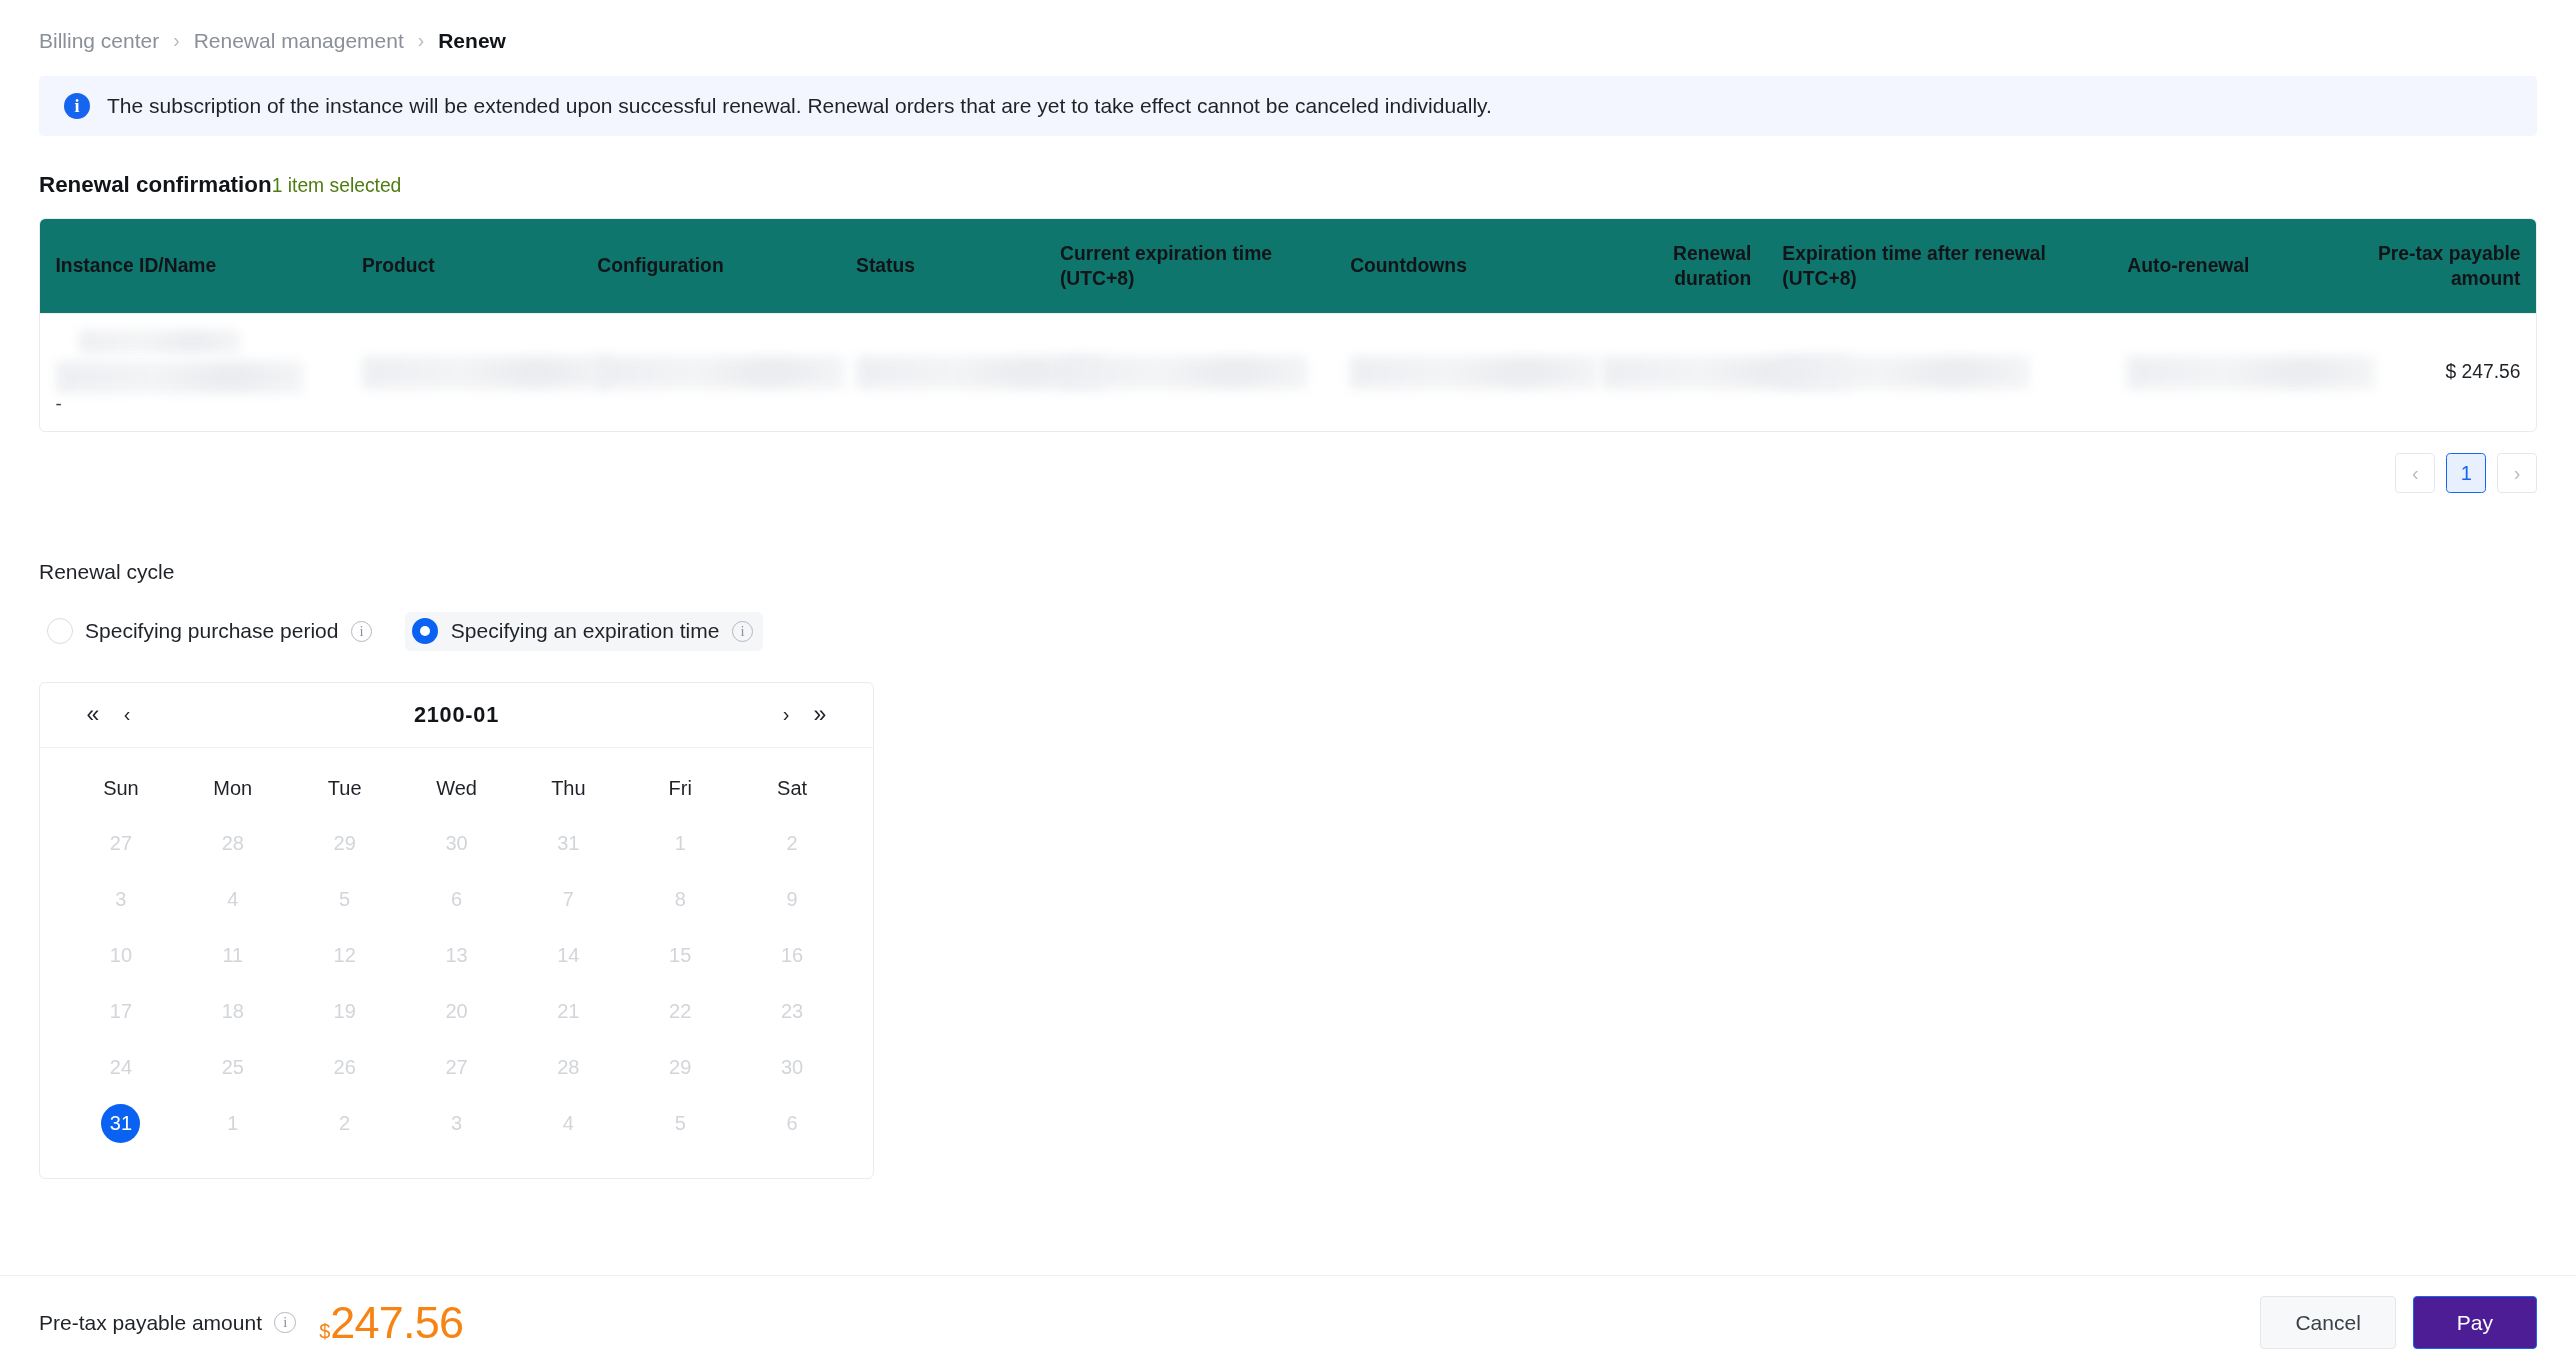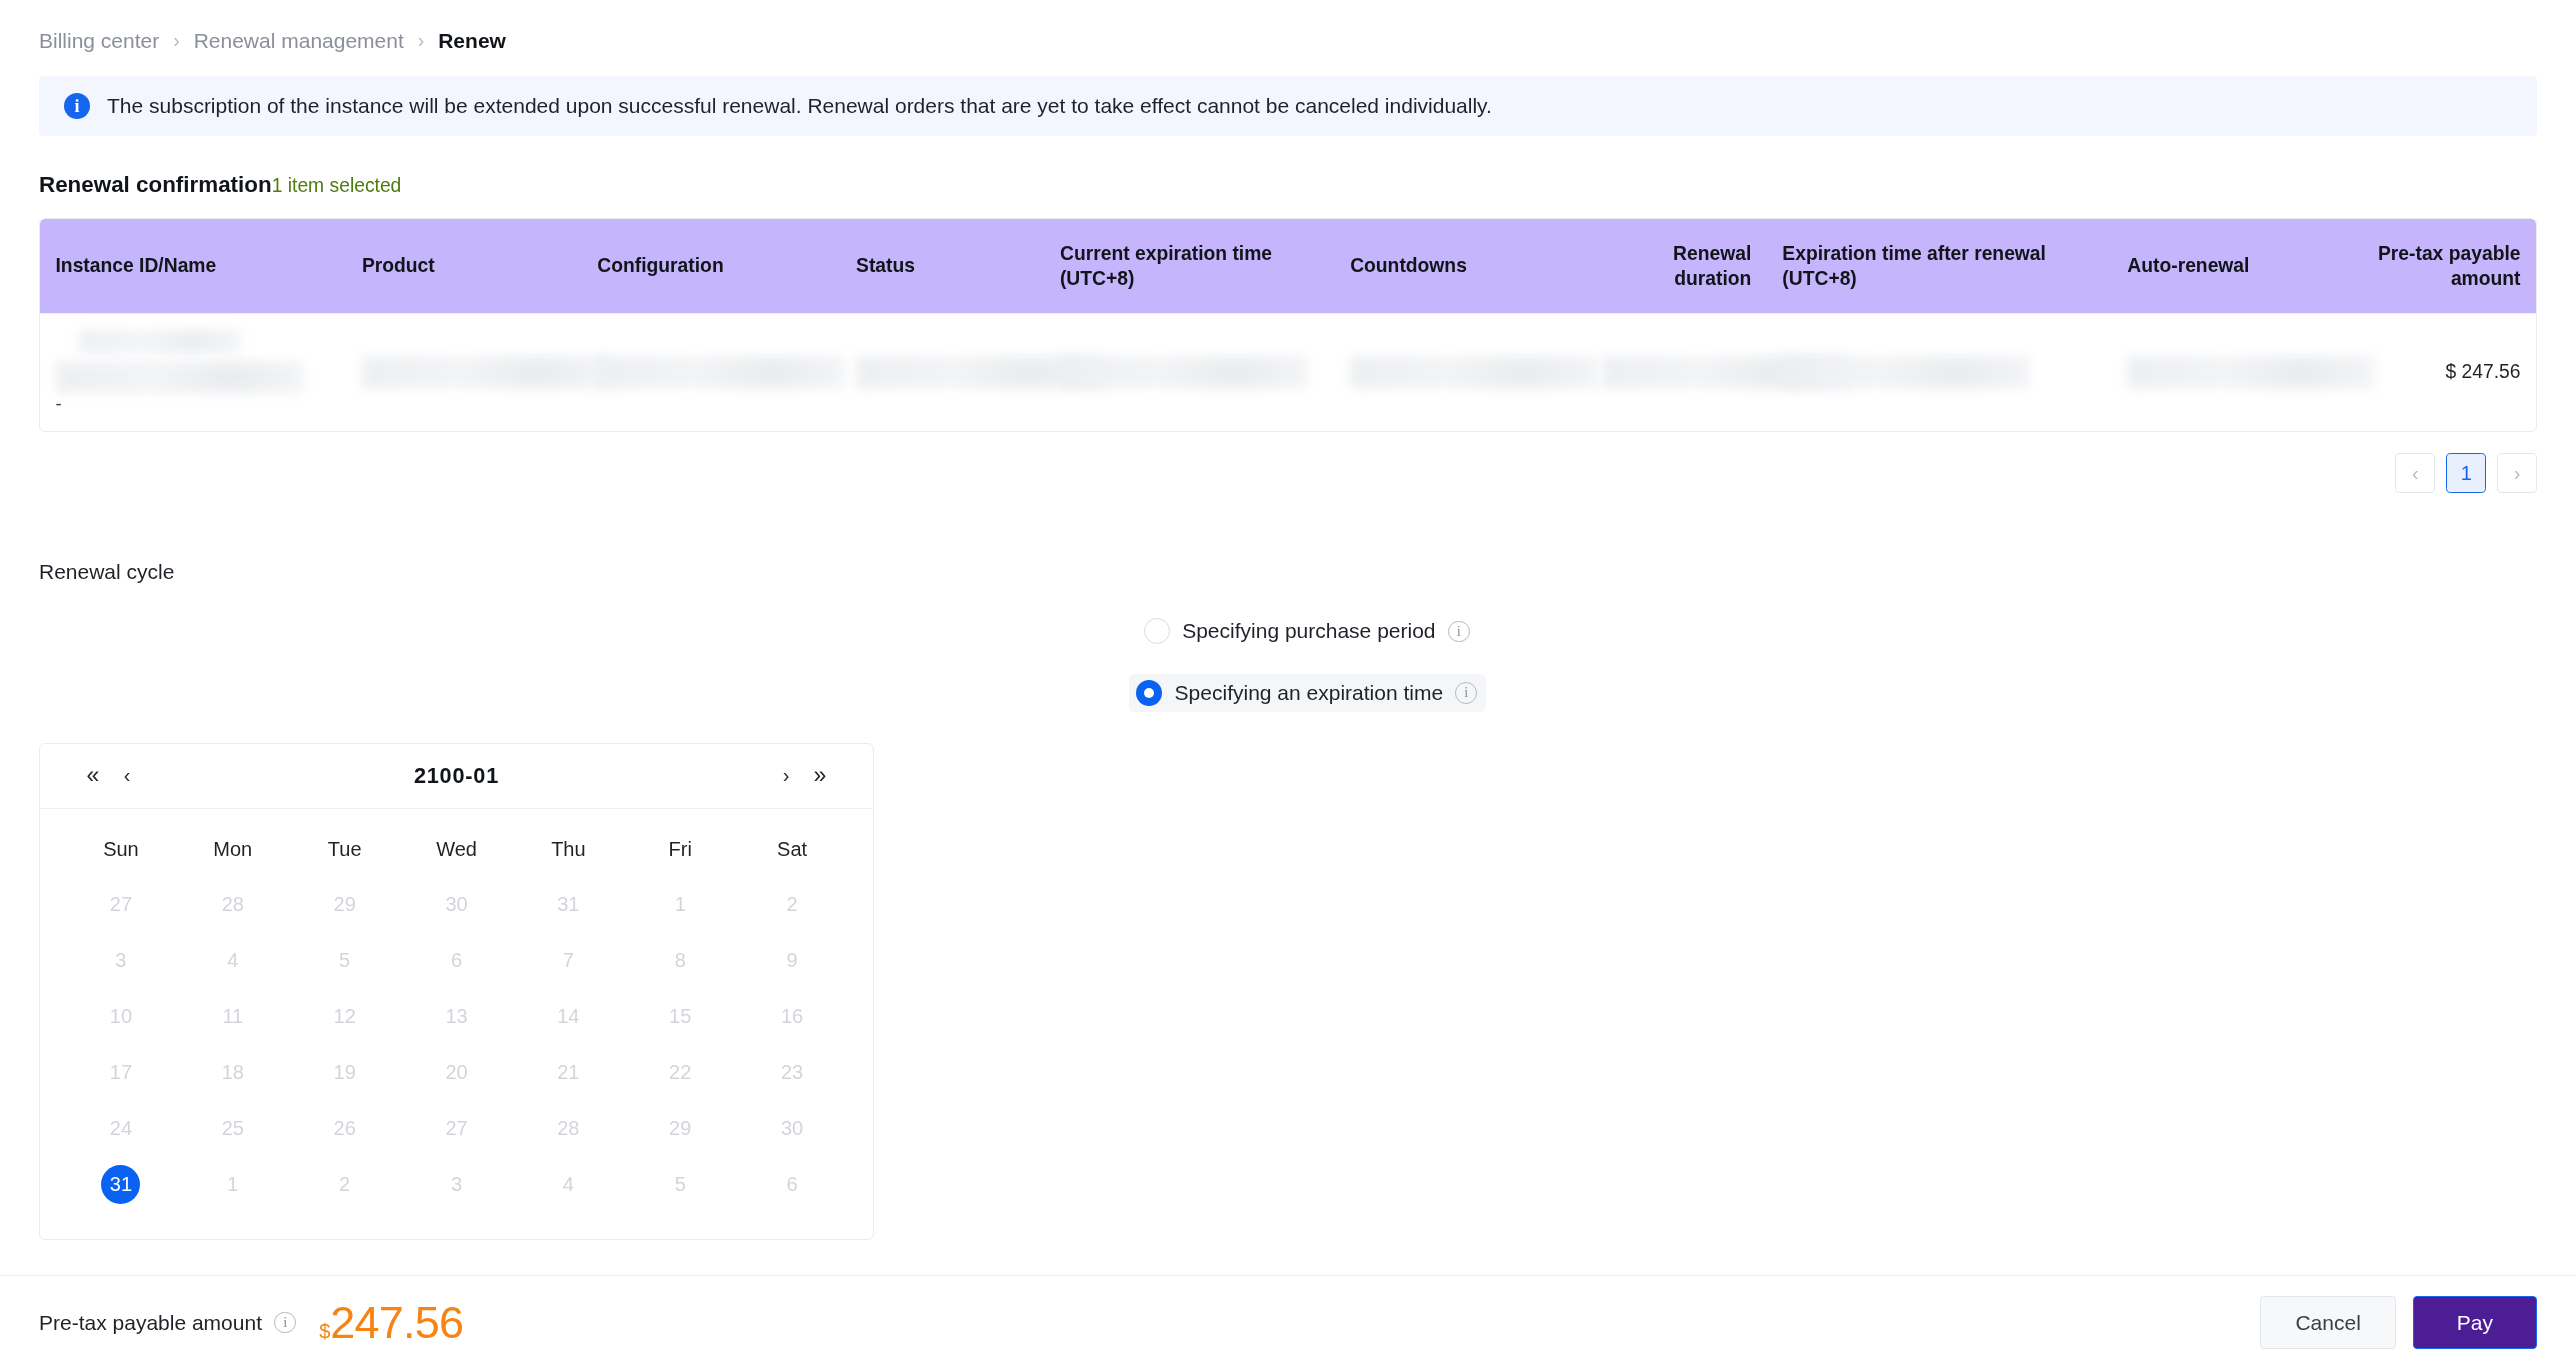--- a/index.html
+++ b/index.html
@@ -68,21 +68,21 @@
 
   
   .table-wrap {
     margin: 20px 39px 0 39px;
     border: 0.8px solid #e9ebf0;
     border-radius: 6.2px;
     overflow: hidden;
     background: #fff;
   }
   table { width: 100%; border-collapse: collapse; table-layout: fixed; }
-  thead tr { background: #c4b5fd; }
+  thead tr { background: #0f766e; }
   th {
     font-size: 19.3px;
     font-weight: 700;
     color: #111418;
     padding: 21.7px 15.5px;
     text-align: left;
     vertical-align: middle;
     line-height: 1.32;
     height: 74px;
   }
@@ -142,21 +142,20 @@
   .cycle-title {
     font-size: 21px;
     color: #1f2329;
     padding: 67px 0 0 39px;
   }
   .radio-row {
     display: flex;
     align-items: center;
     gap: 23px;
     padding: 28px 0 0 39px;
-    flex-direction: column;
   }
   .radio-item {
     display: flex;
     align-items: center;
     gap: 12.4px;
     cursor: pointer;
     padding: 6.2px 9.3px 6.2px 7.7px;
     border-radius: 6.2px;
   }
   .radio-item.selected { background: #f5f6f8; }

